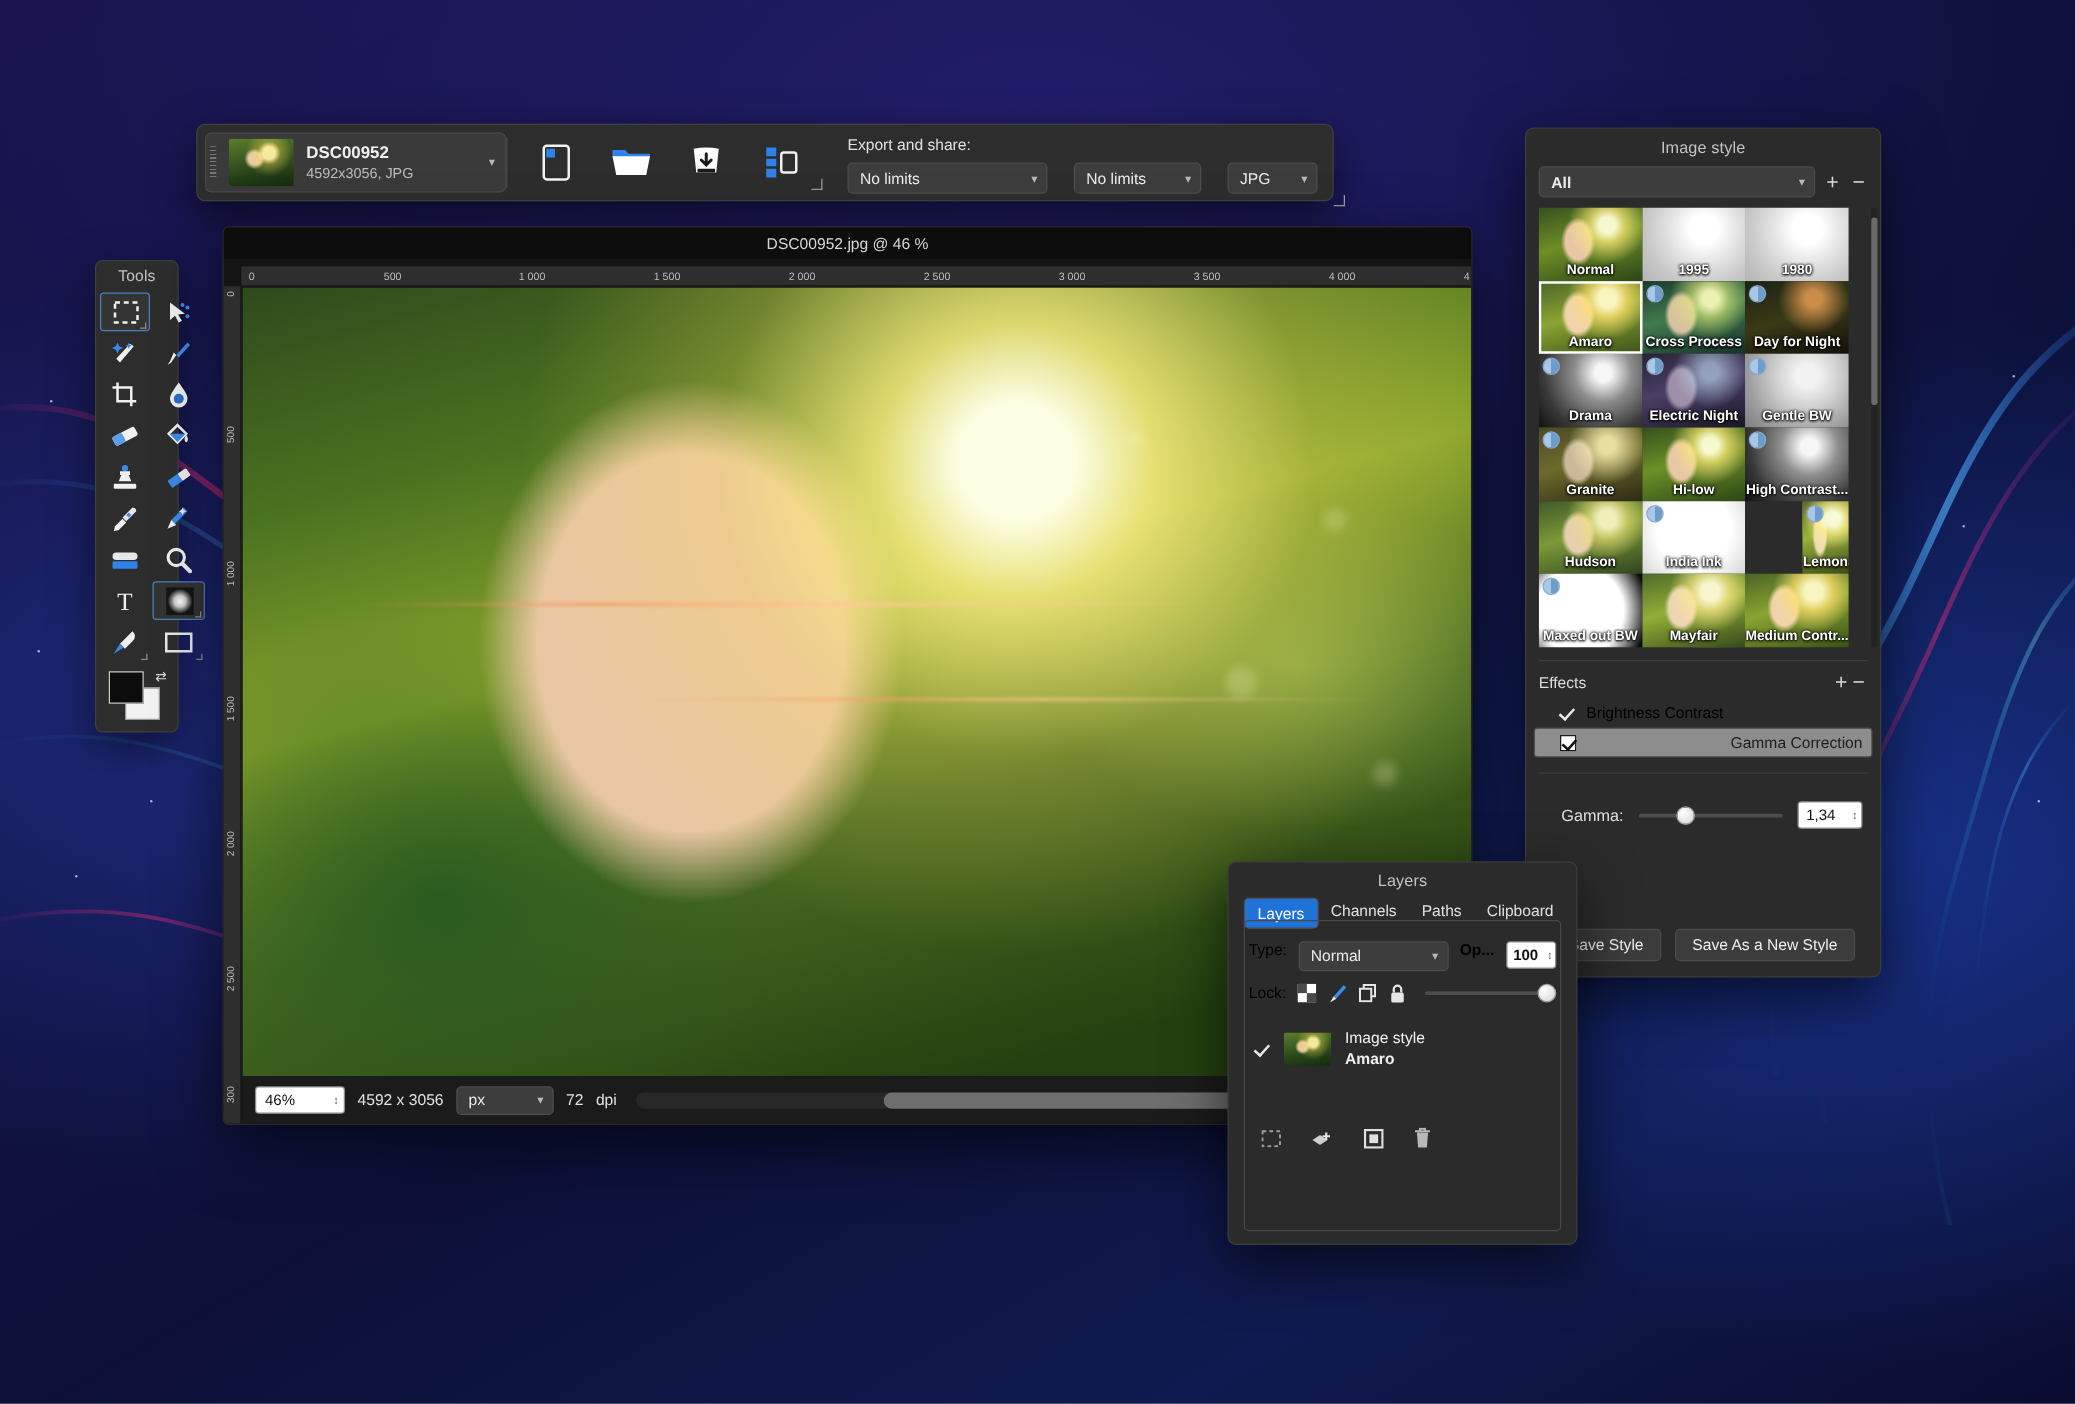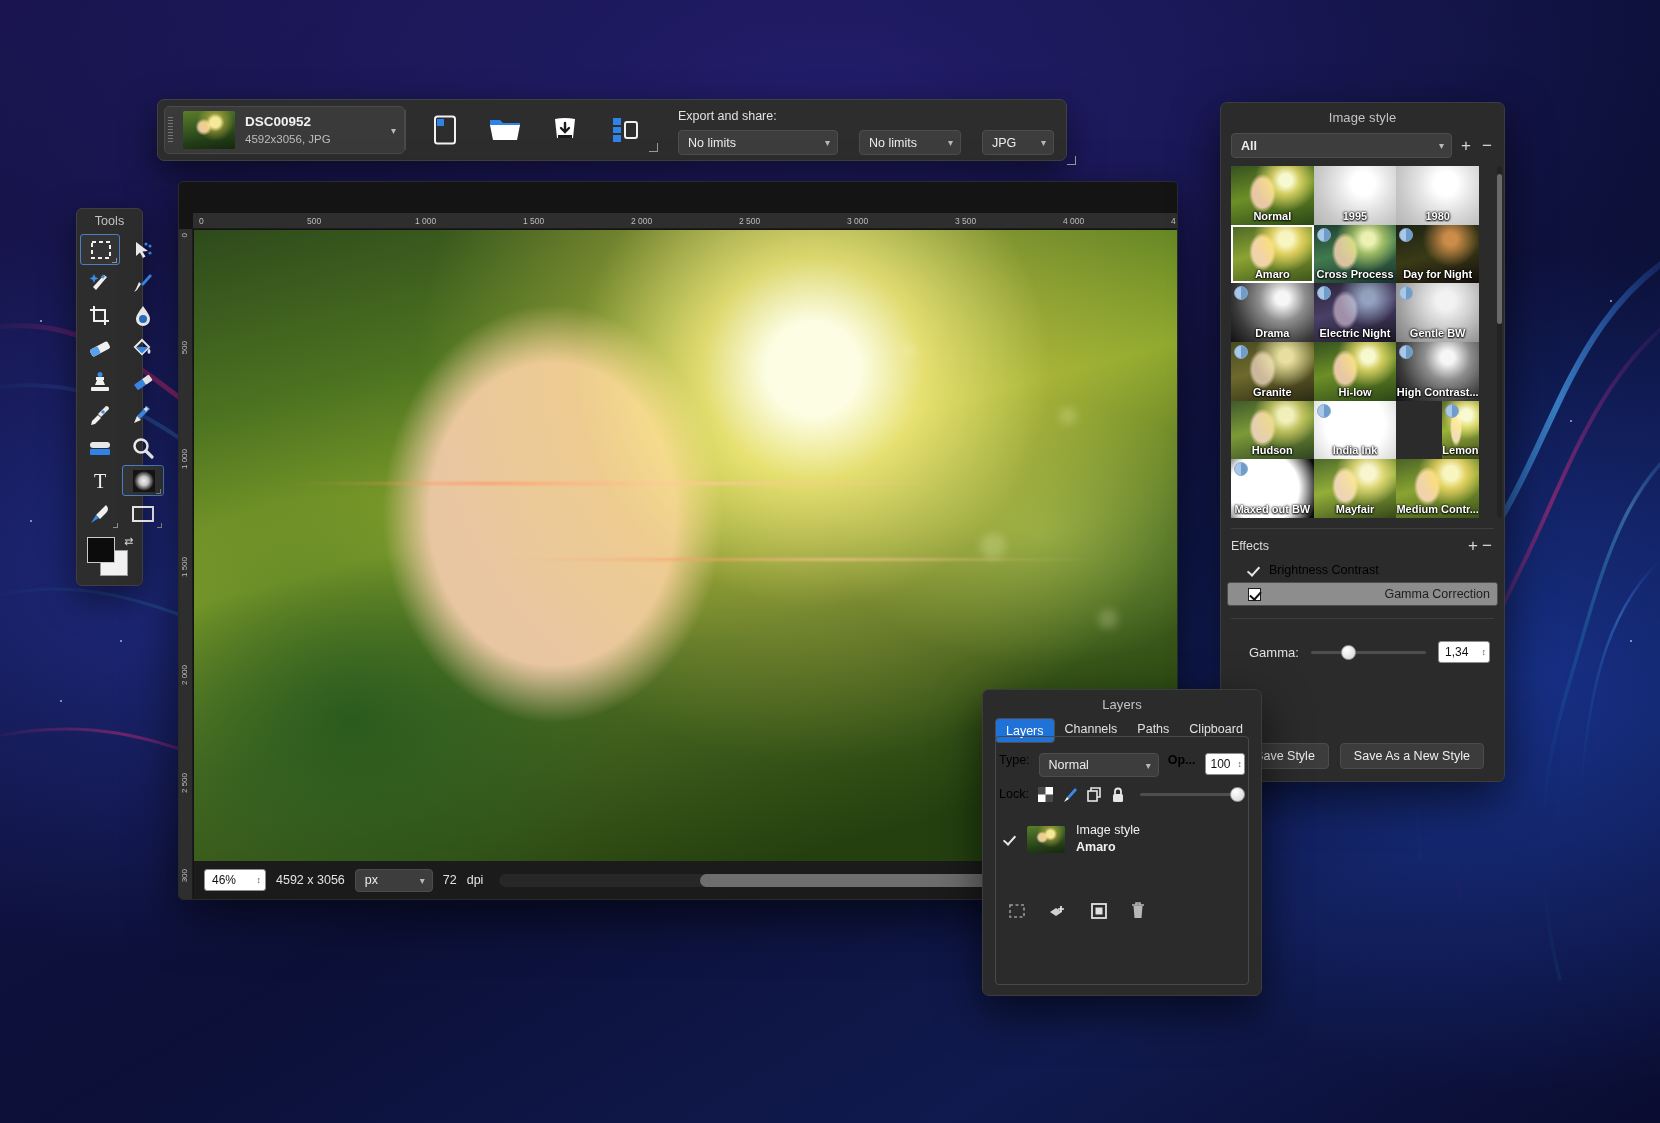--- a/index.html
+++ b/index.html
@@ -109,21 +109,21 @@
       radial-gradient(ellipse 30% 30% at 86% 48%, rgba(180,210,90,.5), transparent 70%),
       radial-gradient(ellipse 40% 50% at 16% 78%, rgba(40,90,30,.95), transparent 72%),
       linear-gradient(165deg, #2e4a1c 0%, #4d7420 22%, #8aa62c 42%, #4c6c22 62%, #24400f 88%);
   }
   .flare { position:absolute; height:3px; border-radius:50%;
     background: linear-gradient(90deg, rgba(255,140,90,0) 0%, rgba(255,150,100,.75) 30%, rgba(255,200,150,.9) 55%, rgba(255,130,80,0) 100%);
     filter: blur(1.2px); }
   .bokeh { position:absolute; border-radius:50%; background: rgba(255,255,210,.22); filter: blur(4px); }
   #statusbar { position:absolute; left:15px; right:0; bottom:0; height:38px; background:#1b1b1b;
     display:flex; align-items:center; gap:10px; padding:0 10px; }
-  #zoomfield { width:62px; height:22px; background:#fff; color:#111; border:1px solid #8e8e8e;
+  #zoomfield { width:72px; height:22px; background:#fff; color:#111; border:1px solid #8e8e8e;
     border-radius:3px; font-size:12px; display:flex; align-items:center; justify-content:space-between; padding:0 4px 0 7px; }
   #dims { font-size:12.5px; color:#e3e3e3; }
   #unitsel { width:78px; height:23px; }
   #dpi { font-size:12.5px; color:#e3e3e3; }
   #scroll-track { flex:1; height:13px; background:#272727; border-radius:7px; position:relative; margin-left:6px; }
   #scroll-thumb { position:absolute; left:30%; top:0; width:62%; height:13px; background:#6e6e6e; border-radius:7px; }
 
   
   #stylepanel {
     position: absolute; left: 1220px; top: 102px; width: 285px; height: 680px;
@@ -435,20 +435,21 @@
     </div>
   </div>
   <div id="swatches">
     <div id="sw-bg"></div>
     <div id="sw-fg"></div>
     <div id="sw-swap">⇄</div>
   </div>
 </div>
 
 <div id="canvaswin">
+  <div id="canvas-title">DSC00952.jpg @ 46 %</div>
 
   <div id="ruler-h">
     <span class="rt" style="left:6px">0</span>
     <span class="rt" style="left:114px">500</span>
     <span class="rt" style="left:222px">1 000</span>
     <span class="rt" style="left:330px">1 500</span>
     <span class="rt" style="left:438px">2 000</span>
     <span class="rt" style="left:546px">2 500</span>
     <span class="rt" style="left:654px">3 000</span>
     <span class="rt" style="left:762px">3 500</span>
@@ -624,21 +625,21 @@
   <div id="tab-frame"></div>
 
   <div class="lrow">
     <span>Type:</span>
     <div class="sel" id="typesel">
       <span>Normal</span>
       <span class="chev">▾</span>
     </div>
     <span style="font-weight:bold">Op...</span>
     <div id="opval">
-      <span style="font-weight:normal">100</span>
+      <span style="font-weight:bold">100</span>
       <span style="font-size:9px;color:#555">↕</span>
     </div>
   </div>
 
   <div class="lrow">
     <span>Lock:</span>
     <span>
       <svg width="15" height="15" viewBox="0 0 15 15">
           <rect width="15" height="15" fill="#fff"></rect>
           <rect width="7.5" height="7.5" fill="#4a4a4a"></rect>

